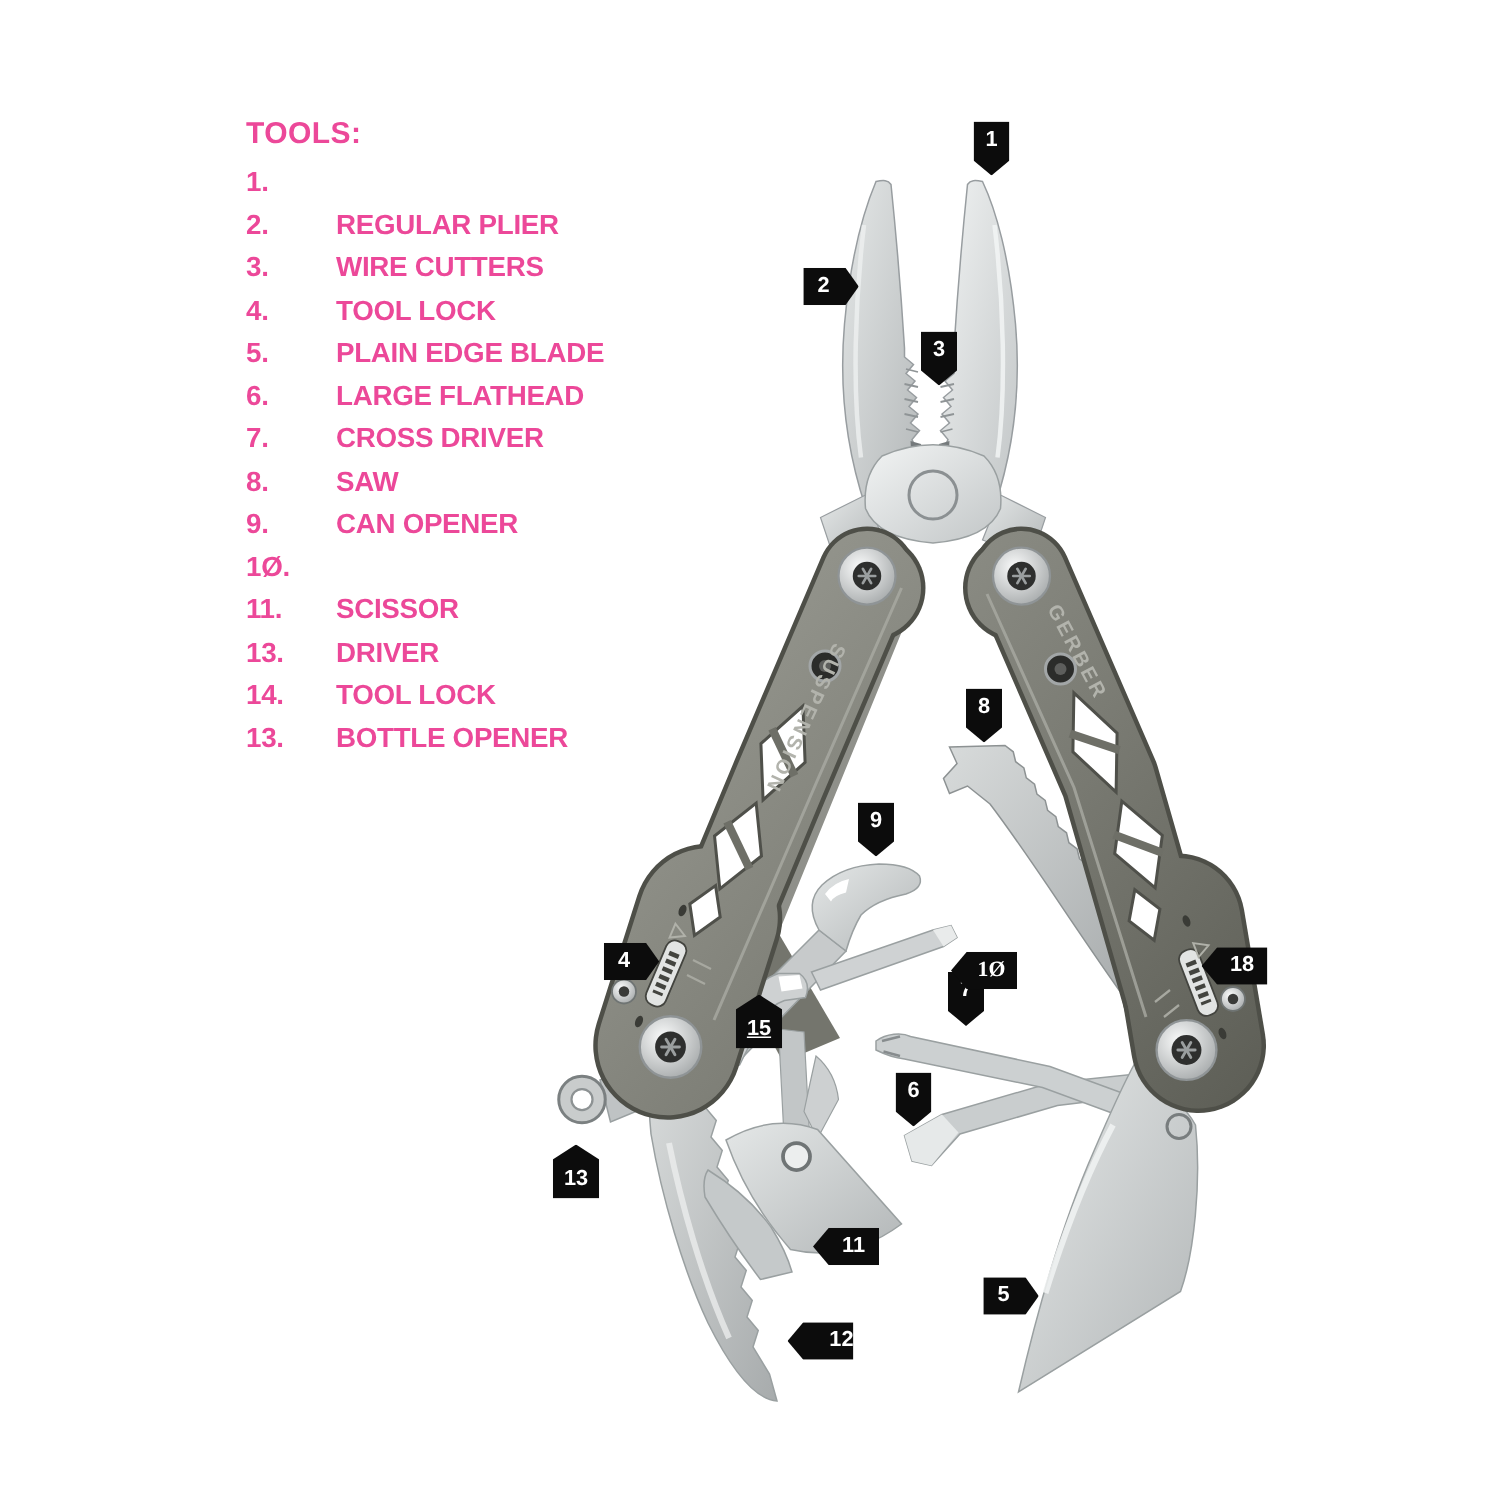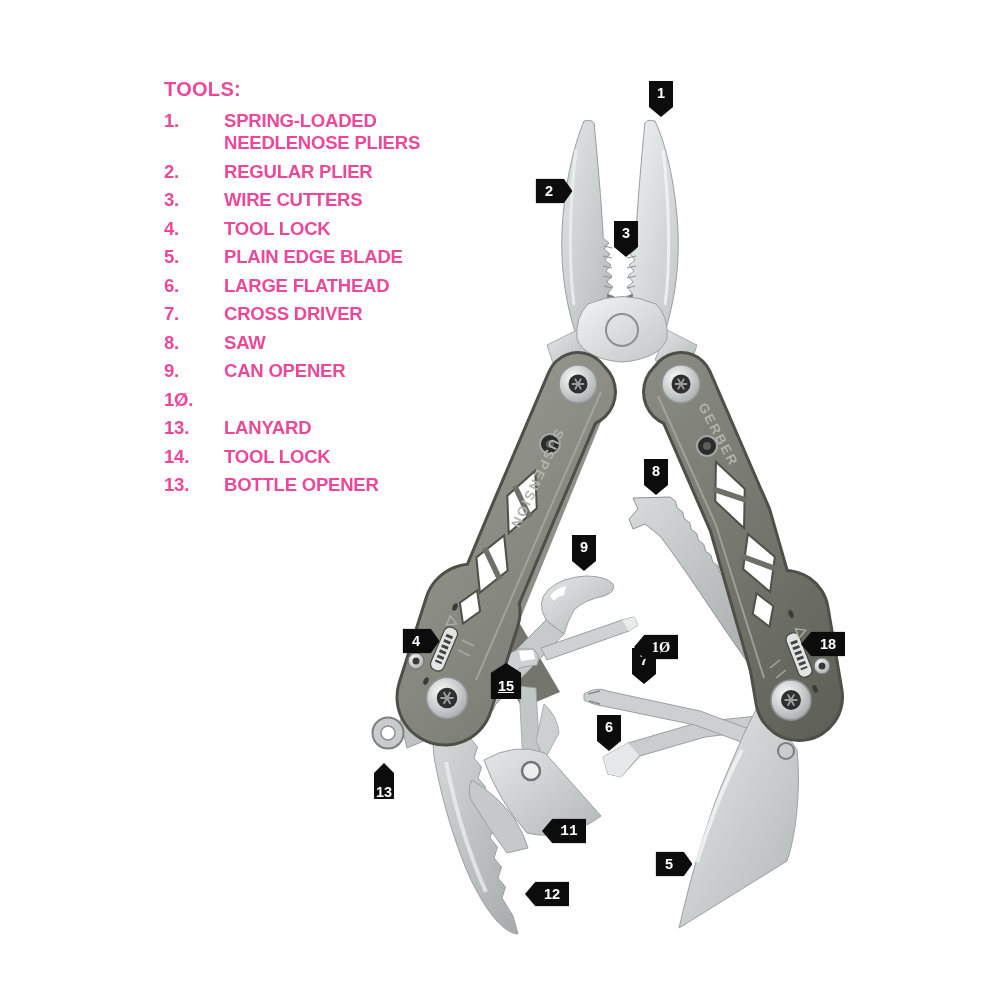--- a/index.html
+++ b/index.html
@@ -241,21 +241,20 @@
       <text transform="translate(556,428) rotate(115)" font-size="13.5" font-weight="bold" letter-spacing="2" fill="#b2b3ac" font-family="Liberation Sans, sans-serif">SUSPENSION</text>
       <text transform="translate(698,406) rotate(62)" font-size="13.5" font-weight="bold" letter-spacing="2" fill="#b2b3ac" font-family="Liberation Sans, sans-serif">GERBER</text>
     </g>
   </svg>
 
   <div class="tools-list">
     <div class="tools-title">TOOLS:</div>
     <div>
         <div class="tool-row">
           <span class="tool-num">1.</span>
-          <span class="tool-label">SPRING-LOADED NEEDLENOSE PLIERS</span>
         </div>
         <div class="tool-row">
           <span class="tool-num">2.</span>
           <span class="tool-label">REGULAR PLIER</span>
         </div>
         <div class="tool-row">
           <span class="tool-num">3.</span>
           <span class="tool-label">WIRE CUTTERS</span>
         </div>
         <div class="tool-row">
@@ -279,22 +278,26 @@
           <span class="tool-label">SAW</span>
         </div>
         <div class="tool-row">
           <span class="tool-num">9.</span>
           <span class="tool-label">CAN OPENER</span>
         </div>
         <div class="tool-row">
           <span class="tool-num">1Ø.</span>
         </div>
         <div class="tool-row">
+          <span class="tool-num">11.</span>
+          <span class="tool-label">SCISSOR</span>
+        </div>
+        <div class="tool-row">
           <span class="tool-num">13.</span>
-          <span class="tool-label">LANYARD</span>
+          <span class="tool-label">DRIVER</span>
         </div>
         <div class="tool-row">
           <span class="tool-num">14.</span>
           <span class="tool-label">TOOL LOCK</span>
         </div>
         <div class="tool-row">
           <span class="tool-num">13.</span>
           <span class="tool-label">BOTTLE OPENER</span>
         </div>
       </div>
@@ -324,27 +327,27 @@
       </div>
       <div class="marker down" style="width: 24px; left: 656px; top: 477px;">
         <span>8</span>
       </div>
       <div class="marker down" style="width: 24px; left: 584px; top: 553px;">
         <span>9</span>
       </div>
       <div class="marker left" style="width: 44px; left: 656px; top: 647px; font-family: Liberation Serif, serif;">
         <span>1Ø</span>
       </div>
-      <div class="marker left" style="width: 44px; left: 564px; top: 831px; font-family: Liberation Mono, monospace;">
+      <div class="marker left" style="width: 44px; left: 564px; top: 831px;">
         <span>11</span>
       </div>
-      <div class="marker left" style="width: 44px; left: 547px; top: 894px;">
+      <div class="marker left" style="width: 44px; left: 547px; top: 894px; justify-content: flex-end;">
         <span>12</span>
       </div>
-      <div class="marker up" style="width: 20px; left: 384px; top: 781px; align-items: flex-end;">
+      <div class="marker up" style="width: 31px; left: 384px; top: 781px;">
         <span>13</span>
       </div>
       <div class="marker left" style="width: 44px; left: 823px; top: 644px;">
         <span>18</span>
       </div>
       <div class="marker up" style="width: 31px; left: 506px; top: 681px; text-decoration: underline;">
         <span>15</span>
       </div>
     </div>
 </div>

